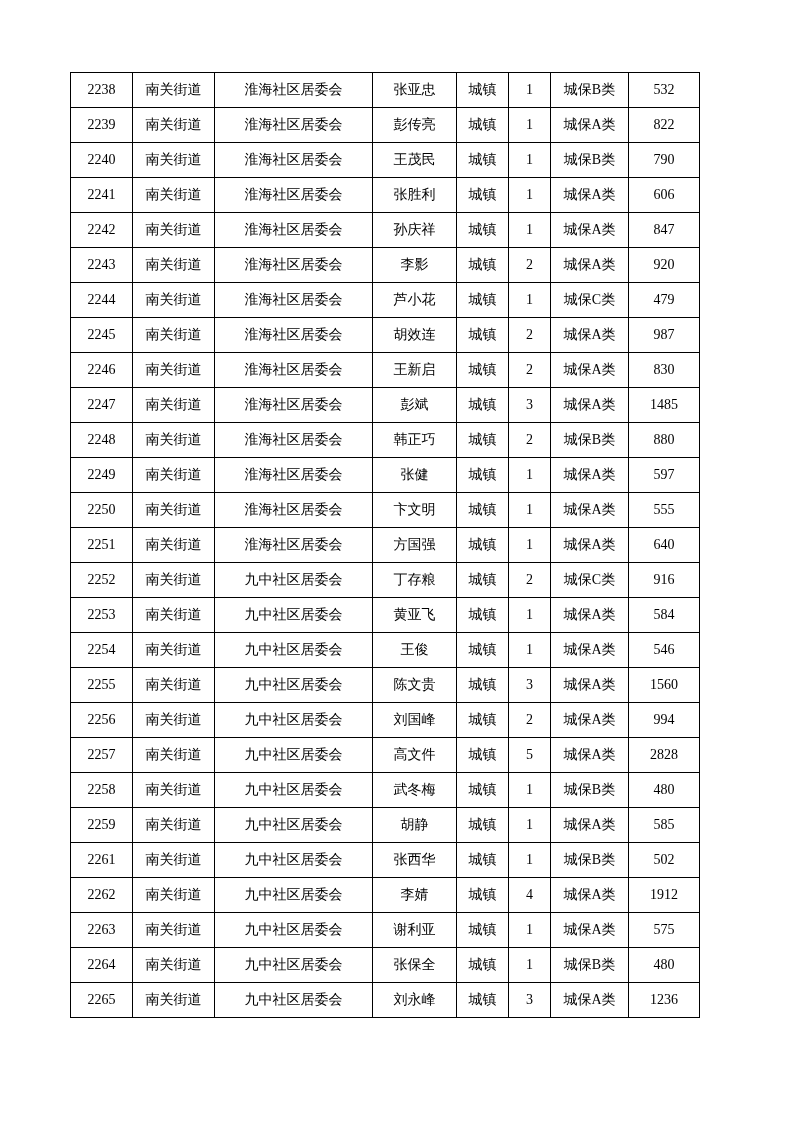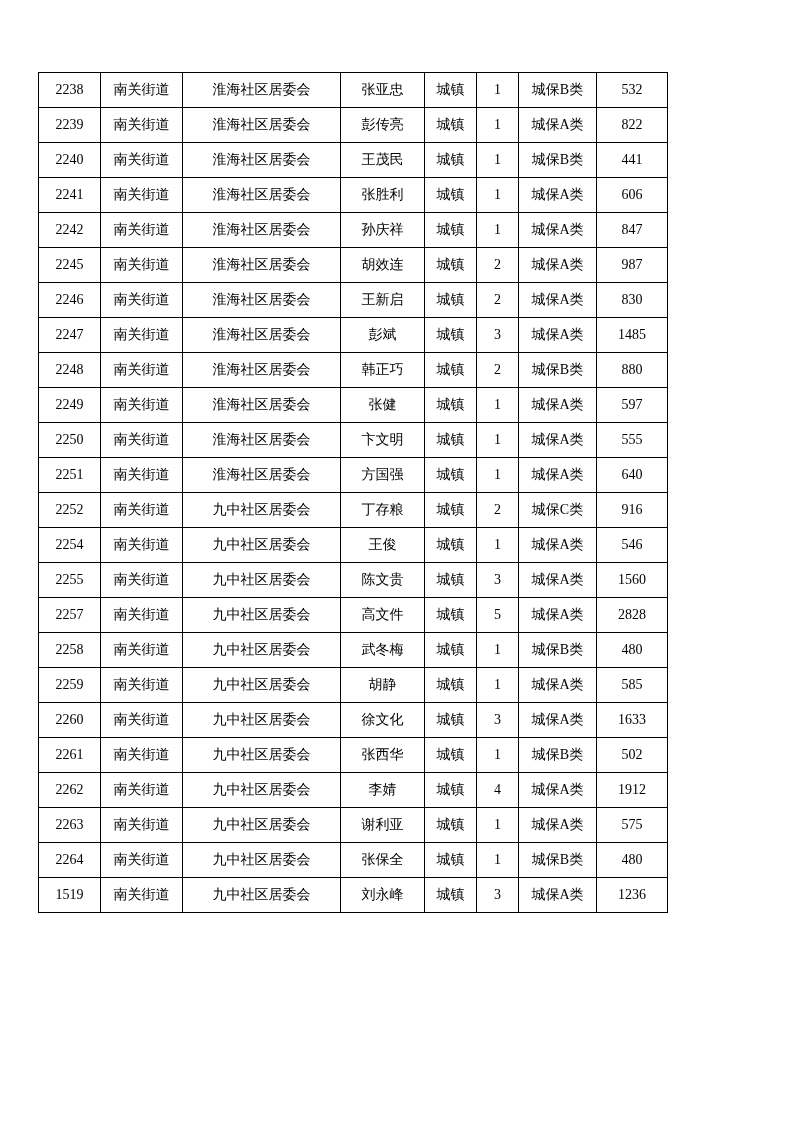--- a/index.html
+++ b/index.html
@@ -11,21 +11,21 @@
     width: 793px;
     height: 1122px;
     font-family: "Liberation Serif", "DejaVu Serif", serif;
     color: #000000;
   }
   .page {
     position: relative;
     width: 793px;
     height: 1122px;
     box-sizing: border-box;
-    padding: 72px 38px;
+    padding: 72px 70px;
   }
   table.data-table {
     border-collapse: collapse;
     width: 629px;
     table-layout: fixed;
   }
   table.data-table td {
     border: 1px solid #000000;
     height: 34px;
     text-align: center;
@@ -91,41 +91,61 @@
           <td class="cell-amount">822</td>
         </tr>
         <tr>
           <td class="cell-id">2240</td>
           <td class="cell-street">南关街道</td>
           <td class="cell-comm">淮海社区居委会</td>
           <td class="cell-name">王茂民</td>
           <td class="cell-type">城镇</td>
           <td class="cell-count">1</td>
           <td class="cell-cat">城保B类</td>
-          <td class="cell-amount">441</td>
+          <td class="cell-amount">790</td>
         </tr>
         <tr>
           <td class="cell-id">2241</td>
           <td class="cell-street">南关街道</td>
           <td class="cell-comm">淮海社区居委会</td>
           <td class="cell-name">张胜利</td>
           <td class="cell-type">城镇</td>
           <td class="cell-count">1</td>
           <td class="cell-cat">城保A类</td>
           <td class="cell-amount">606</td>
         </tr>
         <tr>
           <td class="cell-id">2242</td>
           <td class="cell-street">南关街道</td>
           <td class="cell-comm">淮海社区居委会</td>
           <td class="cell-name">孙庆祥</td>
           <td class="cell-type">城镇</td>
           <td class="cell-count">1</td>
           <td class="cell-cat">城保A类</td>
           <td class="cell-amount">847</td>
+        </tr>
+        <tr>
+          <td class="cell-id">2243</td>
+          <td class="cell-street">南关街道</td>
+          <td class="cell-comm">淮海社区居委会</td>
+          <td class="cell-name">李影</td>
+          <td class="cell-type">城镇</td>
+          <td class="cell-count">2</td>
+          <td class="cell-cat">城保A类</td>
+          <td class="cell-amount">920</td>
+        </tr>
+        <tr>
+          <td class="cell-id">2244</td>
+          <td class="cell-street">南关街道</td>
+          <td class="cell-comm">淮海社区居委会</td>
+          <td class="cell-name">芦小花</td>
+          <td class="cell-type">城镇</td>
+          <td class="cell-count">1</td>
+          <td class="cell-cat">城保C类</td>
+          <td class="cell-amount">479</td>
         </tr>
         <tr>
           <td class="cell-id">2245</td>
           <td class="cell-street">南关街道</td>
           <td class="cell-comm">淮海社区居委会</td>
           <td class="cell-name">胡效连</td>
           <td class="cell-type">城镇</td>
           <td class="cell-count">2</td>
           <td class="cell-cat">城保A类</td>
           <td class="cell-amount">987</td>
@@ -194,40 +214,60 @@
           <td class="cell-id">2252</td>
           <td class="cell-street">南关街道</td>
           <td class="cell-comm">九中社区居委会</td>
           <td class="cell-name">丁存粮</td>
           <td class="cell-type">城镇</td>
           <td class="cell-count">2</td>
           <td class="cell-cat">城保C类</td>
           <td class="cell-amount">916</td>
         </tr>
         <tr>
+          <td class="cell-id">2253</td>
+          <td class="cell-street">南关街道</td>
+          <td class="cell-comm">九中社区居委会</td>
+          <td class="cell-name">黄亚飞</td>
+          <td class="cell-type">城镇</td>
+          <td class="cell-count">1</td>
+          <td class="cell-cat">城保A类</td>
+          <td class="cell-amount">584</td>
+        </tr>
+        <tr>
           <td class="cell-id">2254</td>
           <td class="cell-street">南关街道</td>
           <td class="cell-comm">九中社区居委会</td>
           <td class="cell-name">王俊</td>
           <td class="cell-type">城镇</td>
           <td class="cell-count">1</td>
           <td class="cell-cat">城保A类</td>
           <td class="cell-amount">546</td>
         </tr>
         <tr>
           <td class="cell-id">2255</td>
           <td class="cell-street">南关街道</td>
           <td class="cell-comm">九中社区居委会</td>
           <td class="cell-name">陈文贵</td>
           <td class="cell-type">城镇</td>
           <td class="cell-count">3</td>
           <td class="cell-cat">城保A类</td>
           <td class="cell-amount">1560</td>
         </tr>
         <tr>
+          <td class="cell-id">2256</td>
+          <td class="cell-street">南关街道</td>
+          <td class="cell-comm">九中社区居委会</td>
+          <td class="cell-name">刘国峰</td>
+          <td class="cell-type">城镇</td>
+          <td class="cell-count">2</td>
+          <td class="cell-cat">城保A类</td>
+          <td class="cell-amount">994</td>
+        </tr>
+        <tr>
           <td class="cell-id">2257</td>
           <td class="cell-street">南关街道</td>
           <td class="cell-comm">九中社区居委会</td>
           <td class="cell-name">高文件</td>
           <td class="cell-type">城镇</td>
           <td class="cell-count">5</td>
           <td class="cell-cat">城保A类</td>
           <td class="cell-amount">2828</td>
         </tr>
         <tr>
@@ -244,30 +284,20 @@
           <td class="cell-id">2259</td>
           <td class="cell-street">南关街道</td>
           <td class="cell-comm">九中社区居委会</td>
           <td class="cell-name">胡静</td>
           <td class="cell-type">城镇</td>
           <td class="cell-count">1</td>
           <td class="cell-cat">城保A类</td>
           <td class="cell-amount">585</td>
         </tr>
         <tr>
-          <td class="cell-id">2260</td>
-          <td class="cell-street">南关街道</td>
-          <td class="cell-comm">九中社区居委会</td>
-          <td class="cell-name">徐文化</td>
-          <td class="cell-type">城镇</td>
-          <td class="cell-count">3</td>
-          <td class="cell-cat">城保A类</td>
-          <td class="cell-amount">1633</td>
-        </tr>
-        <tr>
           <td class="cell-id">2261</td>
           <td class="cell-street">南关街道</td>
           <td class="cell-comm">九中社区居委会</td>
           <td class="cell-name">张西华</td>
           <td class="cell-type">城镇</td>
           <td class="cell-count">1</td>
           <td class="cell-cat">城保B类</td>
           <td class="cell-amount">502</td>
         </tr>
         <tr>
@@ -294,21 +324,21 @@
           <td class="cell-id">2264</td>
           <td class="cell-street">南关街道</td>
           <td class="cell-comm">九中社区居委会</td>
           <td class="cell-name">张保全</td>
           <td class="cell-type">城镇</td>
           <td class="cell-count">1</td>
           <td class="cell-cat">城保B类</td>
           <td class="cell-amount">480</td>
         </tr>
         <tr>
-          <td class="cell-id">1519</td>
+          <td class="cell-id">2265</td>
           <td class="cell-street">南关街道</td>
           <td class="cell-comm">九中社区居委会</td>
           <td class="cell-name">刘永峰</td>
           <td class="cell-type">城镇</td>
           <td class="cell-count">3</td>
           <td class="cell-cat">城保A类</td>
           <td class="cell-amount">1236</td>
         </tr>
       </tbody>
   </table>

